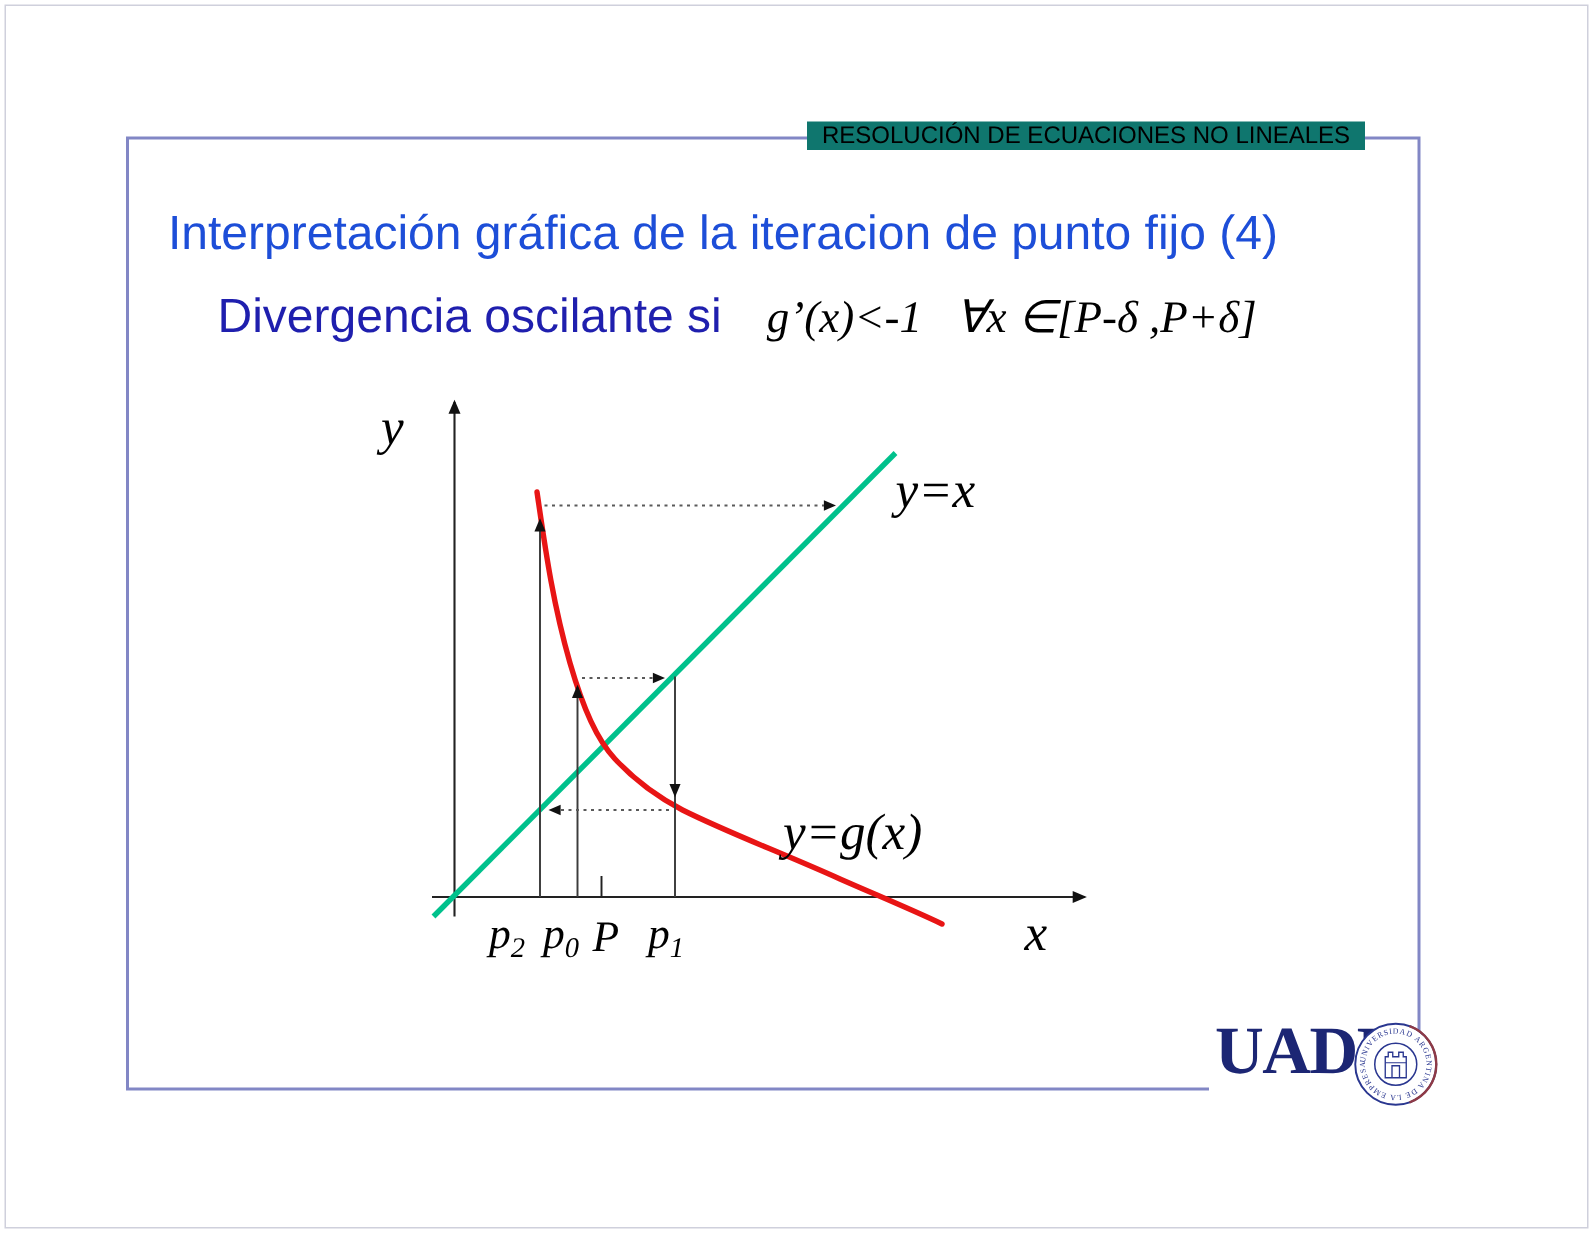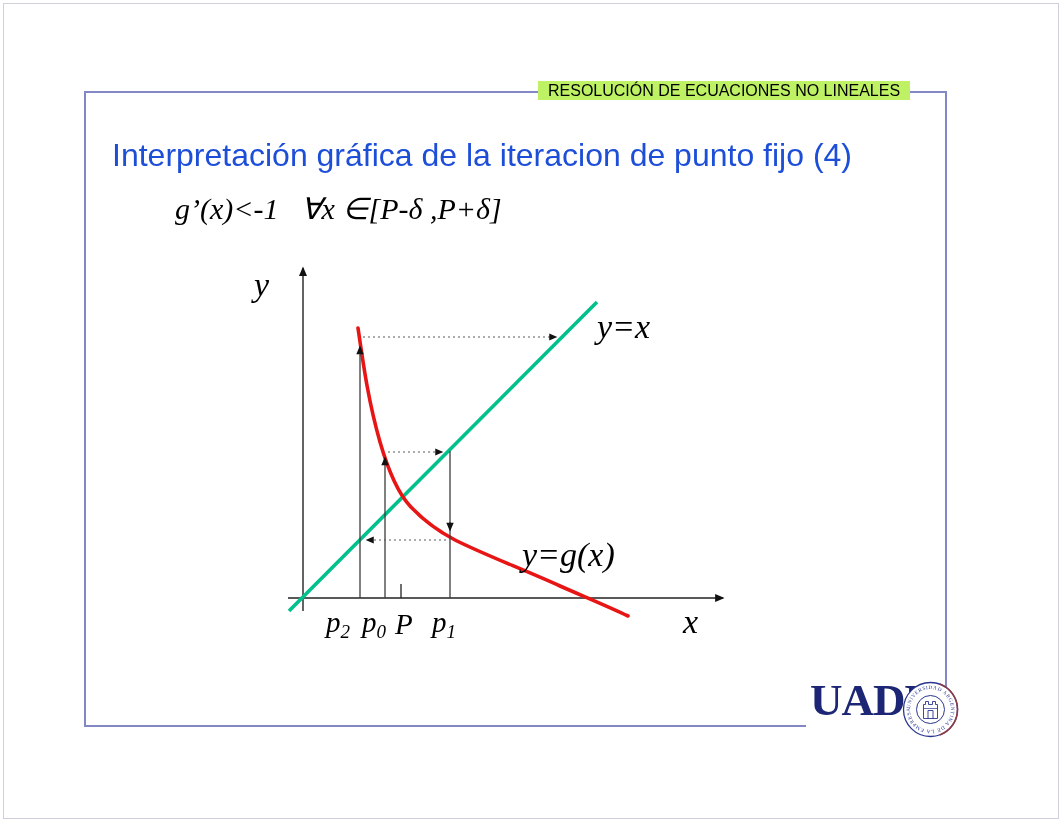--- a/index.html
+++ b/index.html
@@ -4,21 +4,21 @@
 <style>
   html,body{margin:0;padding:0;background:#fff;}
   .page{
     position:relative;width:1062px;height:822px;background:#ffffff;
     font-family:"Liberation Sans",sans-serif;overflow:hidden;
   }
   .outer-border{position:absolute;inset:3px;border:1px solid #cfd0dc;pointer-events:none;}
   .frame{position:absolute;left:84px;top:91px;width:863px;height:636px;
     border:2px solid #8287c5;box-sizing:border-box;}
   .header-label{
-    position:absolute;left:538px;top:81px;background:#bef264;padding:0 10px;
+    position:absolute;left:538px;top:81px;background:#0f766e;padding:0 10px;
     font-size:16px;line-height:19px;color:#000;white-space:nowrap;
   }
   .title{
     position:absolute;left:112px;top:136px;font-size:32px;line-height:38px;
     color:#1d4ed8;white-space:nowrap;
   }
   .subtitle-row{
     position:absolute;left:145px;top:191px;display:flex;align-items:baseline;
   }
   .subtitle{font-size:32px;line-height:38px;color:#1f1fae;white-space:nowrap;}
@@ -41,20 +41,21 @@
 
 <div class="page">
   <div class="outer-border"></div>
   <div class="frame"></div>
 
   <div class="header-label">RESOLUCIÓN DE ECUACIONES NO LINEALES</div>
 
   <div class="title">Interpretación gráfica de la iteracion de punto fijo (4)</div>
 
   <div class="subtitle-row">
+    <span class="subtitle">Divergencia oscilante si</span>
     <span class="formula">g’(x)&lt;-1   ∀x ∈[P-δ ,P+δ]</span>
   </div>
 
   <svg class="graph" width="500" height="400" viewBox="0 0 500 400">
     <defs>
       <marker id="arrow" viewBox="0 0 10 10" refX="8" refY="5" markerWidth="7.5" markerHeight="7.5" orient="auto-start-reverse">
         <path d="M0.5,1.2 L9.5,5 L0.5,8.8 z" fill="#111"></path>
       </marker>
     </defs>
 

